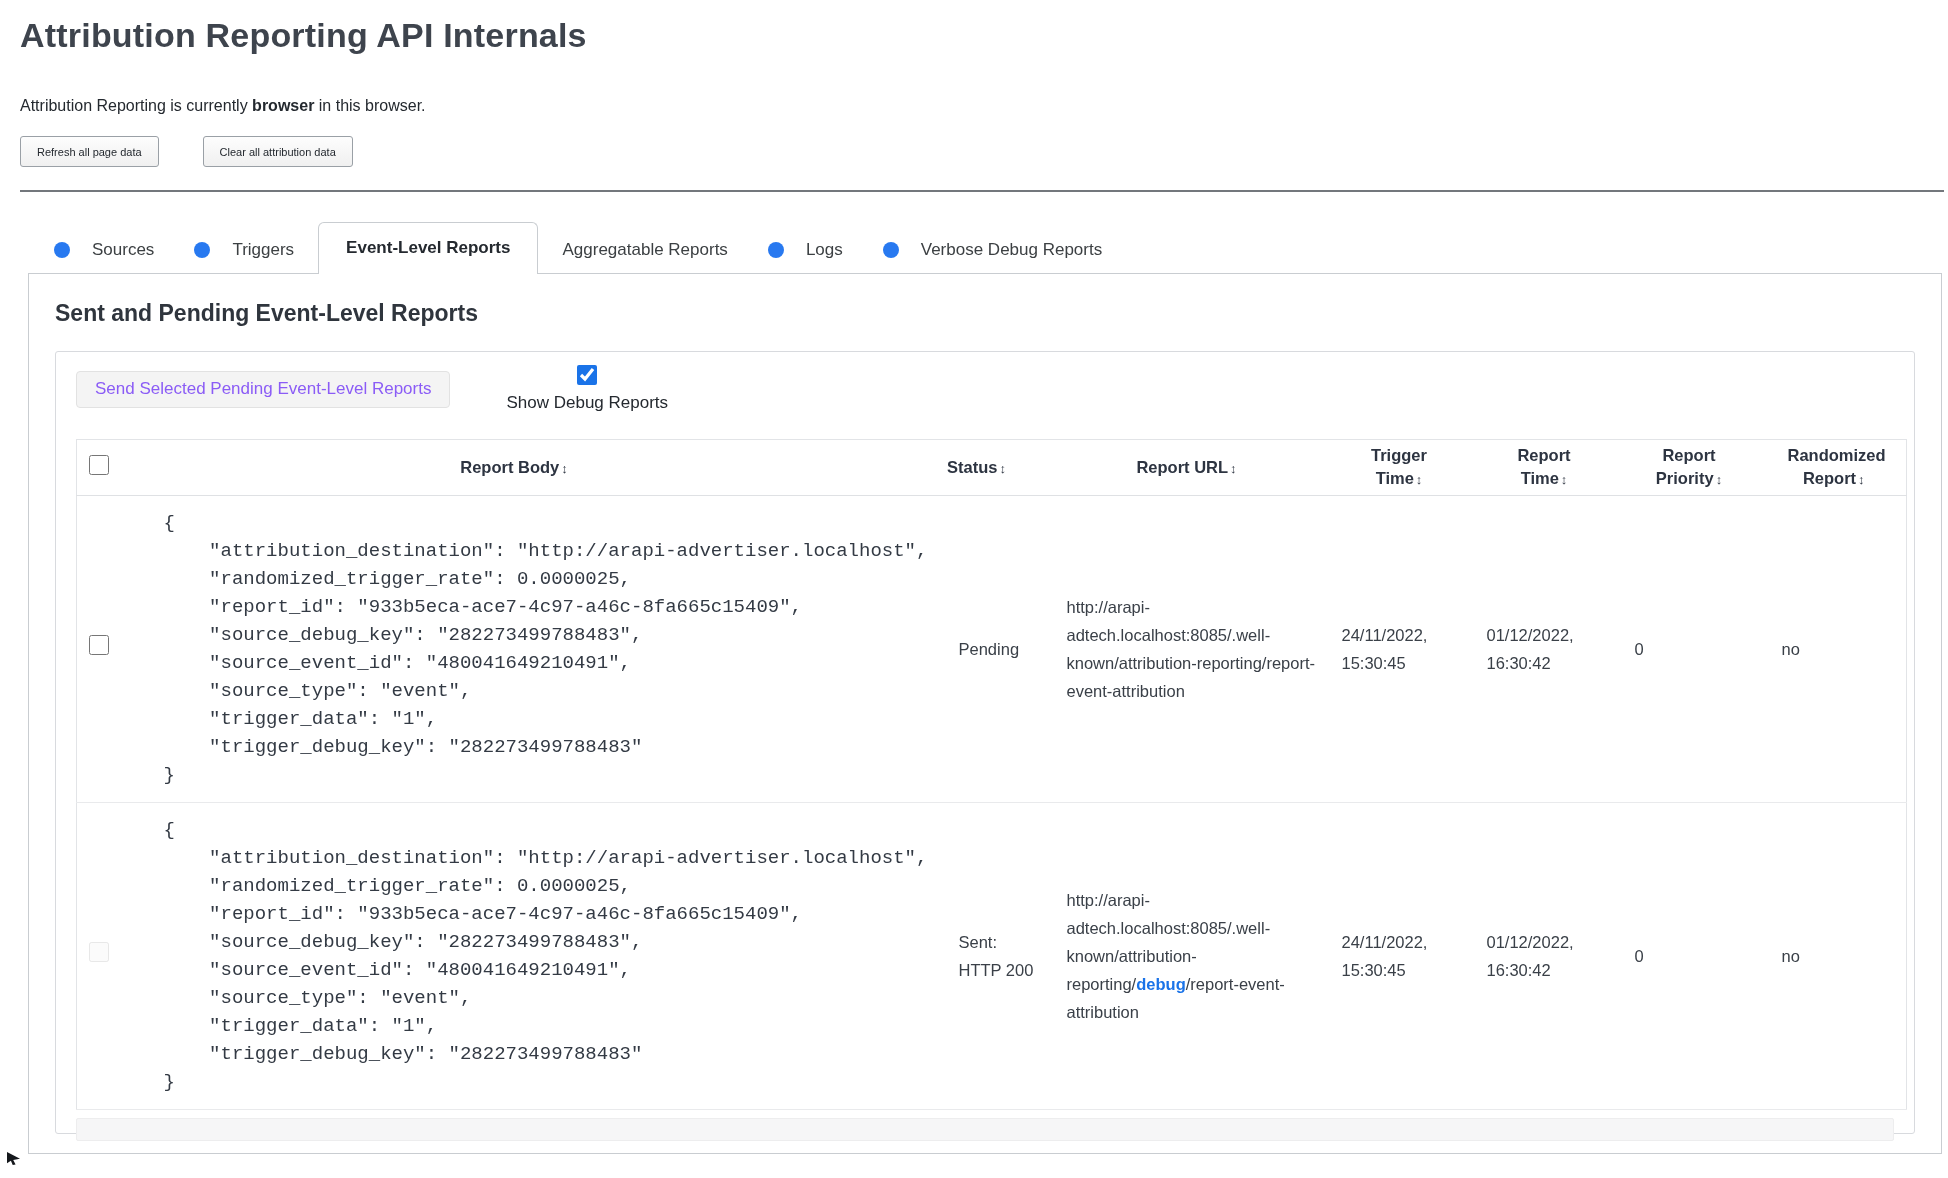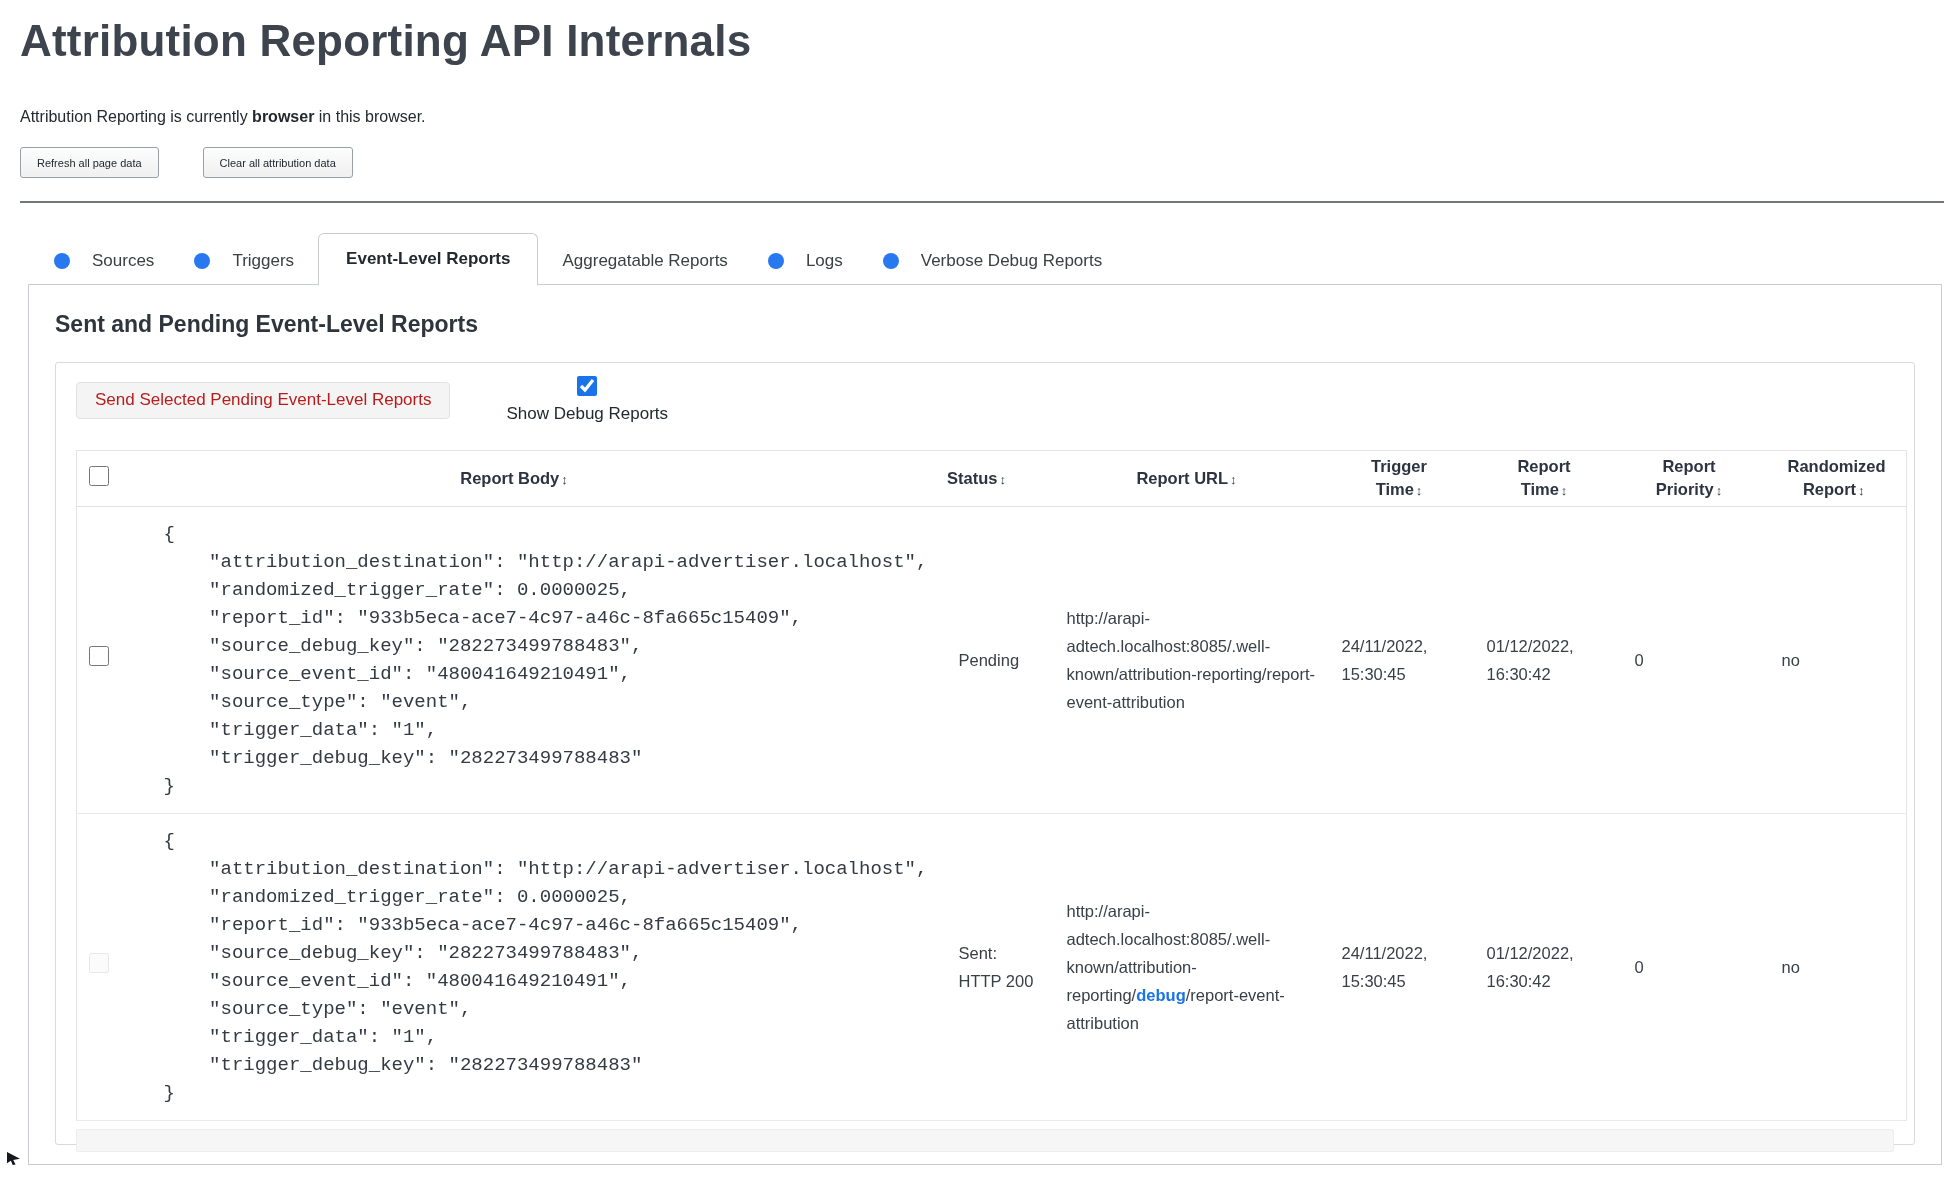--- a/index.html
+++ b/index.html
@@ -3,21 +3,21 @@
 <meta charset="utf-8">
 <style>
   * { box-sizing: border-box; }
   html, body { margin: 0; padding: 0; }
   body {
     width: 1948px; height: 1178px;
     font-family: "Liberation Sans", sans-serif;
     color: #3a4048; background: #fff; position: relative; overflow: hidden;
   }
   h1 {
-    margin: 16px 0 8px 20px; font-size: 44px; font-weight: bold;
+    margin: 16px 0 8px 20px; font-size: 34px; font-weight: bold;
     color: #3e444d; letter-spacing: .2px;
   }
   .status-line { margin: 42px 0 0 20px; font-size: 16px; color: #24292f; }
   .status-line strong { font-weight: bold; }
   .top-buttons { margin: 21px 0 0 20px; display: flex; gap: 44px; }
   .top-buttons button {
     font-family: "Liberation Sans", sans-serif; font-size: 11px; color: #24292f;
     height: 31px; padding: 3px 16px; background: linear-gradient(#fdfdfd, #f0f0f0);
     border: 1px solid #9aa0a6; border-radius: 3px; cursor: pointer;
   }
@@ -47,21 +47,21 @@
     padding: 26px 26px 20px; height: 880px;
   }
   .panel h2 { margin: 0; font-size: 23px; font-weight: bold; color: #2f353d; }
 
   .card {
     margin-top: 24px; border: 1px solid #d8dade; border-radius: 3px;
     padding: 13px 20px 4px; height: 783px;
   }
   .controls-row { display: flex; align-items: center; gap: 56px; }
   .send-btn {
-    font-family: "Liberation Sans", sans-serif; font-size: 17px; color: #b91c1c;
+    font-family: "Liberation Sans", sans-serif; font-size: 17px; color: #8b5cf6;
     height: 37px; padding: 7px 18px; background: #f4f4f4;
     border: 1px solid #e2e2e2; border-radius: 4px;
   }
   .debug-toggle { display: flex; align-items: center; gap: 8px; font-size: 17px; color: #24292f; cursor: pointer; flex-direction: column; }
   input[type="checkbox"] { width: 20px; height: 20px; accent-color: #1a73e8; margin: 0; }
 
   
   table.reports {
     margin-top: 26px; width: 1830px; border-collapse: collapse; table-layout: fixed;
     border: 1px solid #e2e4e7;

